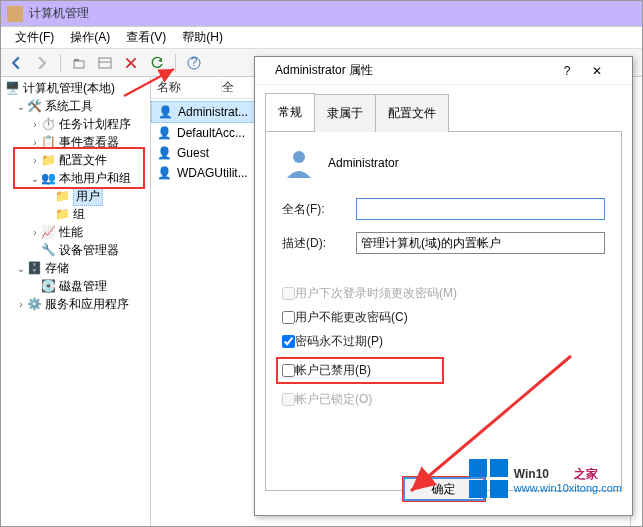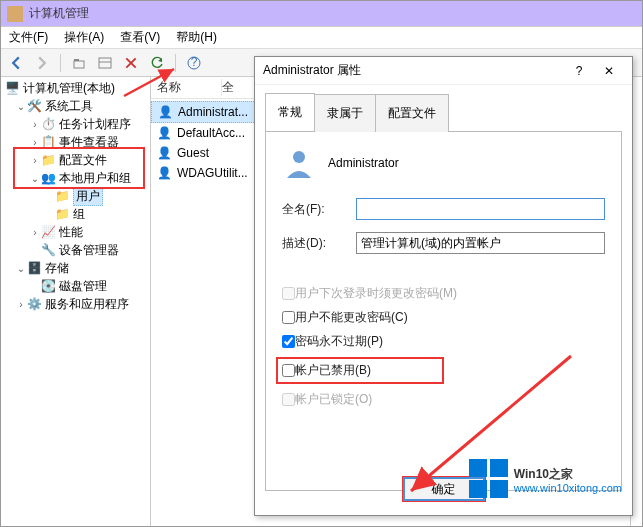--- a/index.html
+++ b/index.html
@@ -4,21 +4,21 @@
 <style>
   * { box-sizing: border-box; font-family: "Microsoft YaHei", Tahoma, sans-serif; font-size: 12px; }
   body { margin: 0; width: 643px; height: 527px; position: relative; background: #fff; border: 1px solid #999; overflow: hidden; }
 
   
   .titlebar { height: 26px; background:#c4b5fd; border-bottom:1px solid #ccc; display:flex; align-items:center; padding:0 6px; }
   .titlebar .ticon { width:16px; height:16px; background:#d7a96b; margin-right:6px; }
   .titlebar .title { color:#333; }
 
   
-  .menubar { height:22px; background:#fff; display:flex; align-items:center; padding:0 0; border-bottom:1px solid #ddd; }
+  .menubar { height:22px; background:#fff; display:flex; align-items:center; padding:0 6px; border-bottom:1px solid #ddd; }
   .menubar span { padding:2px 8px; }
 
   
   .toolbar { height:28px; background:#f5f5f5; border-bottom:1px solid #ccc; display:flex; align-items:center; padding:0 4px; gap:4px; }
   .tbtn { width:22px; height:22px; display:flex; align-items:center; justify-content:center; border:1px solid transparent; }
   .tbtn svg { width:14px; height:14px; }
   .tsep { width:1px; height:18px; background:#ccc; margin:0 3px; }
 
   
   .main { display:flex; height:calc(100% - 76px); }
@@ -34,21 +34,21 @@
 
   
   .tnode { display:flex; align-items:center; height:18px; padding-left:4px; white-space:nowrap; }
   .tnode .tw { width:12px; text-align:center; color:#666; font-size:10px; cursor:default;}
   .tnode .ic { width:16px; height:16px; margin-right:2px; display:flex; align-items:center; justify-content:center;}
   .tnode.sel .lab { background:#cde8ff; border:1px dotted #7ab7e8; padding:0 2px;}
   .ind1 { padding-left:14px;} .ind2{padding-left:28px;} .ind3{padding-left:42px;}
 
   
   .dlg { position:absolute; left:253px; top:55px; width:379px; height:460px; background:#fff; border:1px solid #888; box-shadow:2px 2px 6px rgba(0,0,0,.25); }
-  .dlg-title { height:28px; background:#fff; display:flex; align-items:center; padding:0 8px; border-bottom:1px solid #eee; }
+  .dlg-title { height:28px; background:#fff; display:flex; align-items:center; padding:0 20px; border-bottom:1px solid #eee; }
   .dlg-title .txt { flex:1; }
   .dlg-title .wbtn { width:30px; height:20px; display:flex; align-items:center; justify-content:center; }
   .tabs { padding:8px 10px 0 10px; }
   .tabrow { display:flex; }
   .tab { padding:10px 12px; border:1px solid #bbb; background:#fff; border-bottom:none; margin-right:-1px;}
   .tab.inactive { background:#f3f3f3; position:relative; top:1px;}
   .tabpanel { border:1px solid #bbb; height:360px; padding:14px 16px; }
   .usrhead { display:flex; align-items:center; gap:12px; margin-bottom:18px; }
   .usrhead .big { width:34px; height:34px; }
   .frow { display:flex; align-items:center; margin-bottom:12px; }
@@ -66,21 +66,21 @@
 
   
   .arrow { position:absolute; pointer-events:none; }
 
   
   .wm { position:absolute; right:20px; bottom:28px; display:flex; align-items:center; gap:6px; }
   .wm .logo { display:grid; grid-template-columns:18px 18px; grid-template-rows:18px 18px; gap:3px;}
   .wm .logo div{ background:#0078d7;}
   .wm .txt { line-height:1.1;}
   .wm .t1 { font-size:18px; font-weight:bold; color:#333;}
-  .wm .t1 b{ color:#404040;}
+  .wm .t1 b{ color:#be185d;padding-left:25px;}
   .wm .t2 { font-size:11px; color:#0078d7;}
 </style>
 </head>
 <body>
 
 <div class="titlebar">
   <div class="ticon"></div>
   <div class="title">计算机管理</div>
 </div>
 

